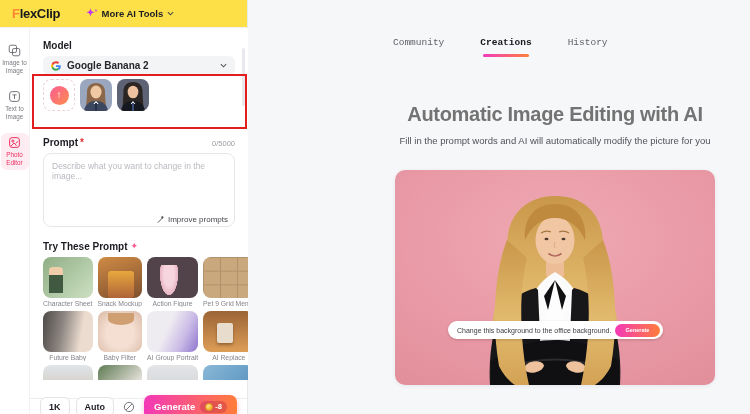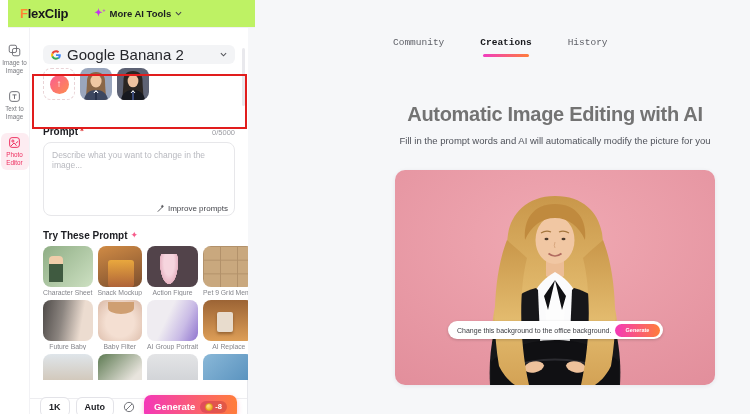--- a/index.html
+++ b/index.html
@@ -2,21 +2,21 @@
 <html><head>
 <meta charset="utf-8">
 <style>
   * { margin:0; padding:0; box-sizing:border-box; }
   body { font-family:"Liberation Sans", sans-serif; background:#fff; }
   .screen { position:relative; width:750px; height:414px; overflow:hidden; background:#f6f7f9; }
 
   
   .left-region { position:absolute; left:0; top:0; width:248px; height:414px; background:#fff; border-right:1px solid #e7e8ec; }
 
-  .app-header { position:absolute; left:0; top:0; width:100%; height:28px; display:flex; align-items:center; padding-left:12px; background:#bef264; border-bottom:1px solid #f1f1f4; z-index:3;margin-left:8px; }
+  .app-header { position:absolute; left:0; top:0; width:100%; height:28px; display:flex; align-items:center; padding-left:12px; background:#fde047; border-bottom:1px solid #f1f1f4; z-index:3; }
   .logo { font-size:13px; font-weight:800; letter-spacing:-0.3px; cursor:pointer; }
   .logo-f { background:linear-gradient(135deg,#ffa12c,#ff5a3c); -webkit-background-clip:text; background-clip:text; color:transparent; }
   .logo-rest { color:#17181c; }
   .more-tools { display:flex; align-items:center; gap:4px; margin-left:26px; font-size:9.5px; font-weight:700; color:#1c1d22; cursor:pointer; }
   .sparkle { color:#c433ee; font-size:10px; line-height:1; }
   .chev { display:inline-block; }
 
   
   .rail { position:absolute; left:0; top:28px; width:30px; bottom:0; background:#fff; border-right:1px solid #f2f2f5; display:flex; flex-direction:column; align-items:center; gap:9px; padding-top:13px; z-index:2; }
   .rail-item { width:28px; padding:3px 0 4px; display:flex; flex-direction:column; align-items:center; gap:2px; cursor:pointer; border-radius:6px; }
@@ -27,21 +27,21 @@
   .rail-item.active svg { stroke:#ee2e5f; }
 
   
   .controls { position:absolute; left:30px; top:28px; width:218px; bottom:34px; padding:12px 13px 0; overflow:hidden; background:#fff; }
   .sec-label { font-size:10px; font-weight:700; color:#1c1d22; }
   .req { color:#e03131; margin-left:2px; }
   .count { font-size:7.5px; color:#9b9ca2; font-weight:400; }
   .row-head { display:flex; align-items:baseline; justify-content:space-between; }
 
   .model-select { margin-top:5px; height:19px; background:#f3f4f6; border-radius:6px; display:flex; align-items:center; gap:6px; padding:0 8px; cursor:pointer; }
-  .model-select .m-val { font-size:15px; color:#26272c; font-weight:400; }
+  .model-select .m-val { font-size:10px; color:#26272c; font-weight:700; }
   .model-select .chev { margin-left:auto; }
 
   .upload-head { margin-top:11px; }
   .upload-row { margin-top:4px; display:flex; gap:5px; }
   .upload-btn { width:32px; height:32px; border:1.5px dashed #e9d3d6; border-radius:8px; display:flex; align-items:center; justify-content:center; cursor:pointer; background:#fff; }
   .upload-circle { width:19px; height:19px; border-radius:50%; background:linear-gradient(135deg,#fb5b93,#fd8e4e); color:#fff; font-size:10px; font-weight:700; display:flex; align-items:center; justify-content:center; line-height:1; }
   .uthumb { width:32px; height:32px; border-radius:8px; overflow:hidden; cursor:pointer; }
 
   .hl-box { position:absolute; left:32px; top:74px; width:215px; height:55px; border:2px solid #e11d1d; pointer-events:none; z-index:6; }
 
@@ -146,20 +146,21 @@
             <rect x="2" y="2" width="12" height="12" rx="3"></rect>
             <circle cx="6" cy="6.2" r="1.3"></circle>
             <path d="M3.5 12.5l4-4 3 3.5M9.5 9l3-2.5"></path>
           </svg>
         <span class="r-label">Photo Editor</span>
       </div>
     </div>
 
     <div class="controls">
 
+      <div class="sec-label">Model</div>
       <div class="model-select">
         <svg width="10" height="10" viewBox="0 0 24 24">
             <path fill="#EA4335" d="M12 5.4c1.7 0 3.2.6 4.4 1.7l3.3-3.3C17.7 1.9 15 .8 12 .8 7.4.8 3.4 3.4 1.5 7.2l3.9 3C6.3 7.4 8.9 5.4 12 5.4z"></path>
             <path fill="#4285F4" d="M23.5 12.3c0-.8-.1-1.6-.2-2.3H12v4.5h6.5c-.3 1.5-1.1 2.7-2.4 3.6l3.8 2.9c2.2-2 3.6-5 3.6-8.7z"></path>
             <path fill="#FBBC05" d="M5.4 14.1c-.2-.7-.4-1.4-.4-2.1s.1-1.4.4-2.1l-3.9-3C.7 8.4.2 10.2.2 12s.5 3.6 1.3 5.1l3.9-3z"></path>
             <path fill="#34A853" d="M12 23.2c3 0 5.6-1 7.4-2.7l-3.8-2.9c-1 .7-2.3 1.1-3.6 1.1-3.1 0-5.7-2-6.6-4.8l-3.9 3c1.9 3.8 5.9 6.3 10.5 6.3z"></path>
           </svg>
         <span class="m-val">Google Banana 2</span>
         <svg class="chev" width="7" height="5" viewBox="0 0 8 5">
             <polyline points="1,1 4,4 7,1" fill="none" stroke="#55565c" stroke-width="1.2"></polyline>

